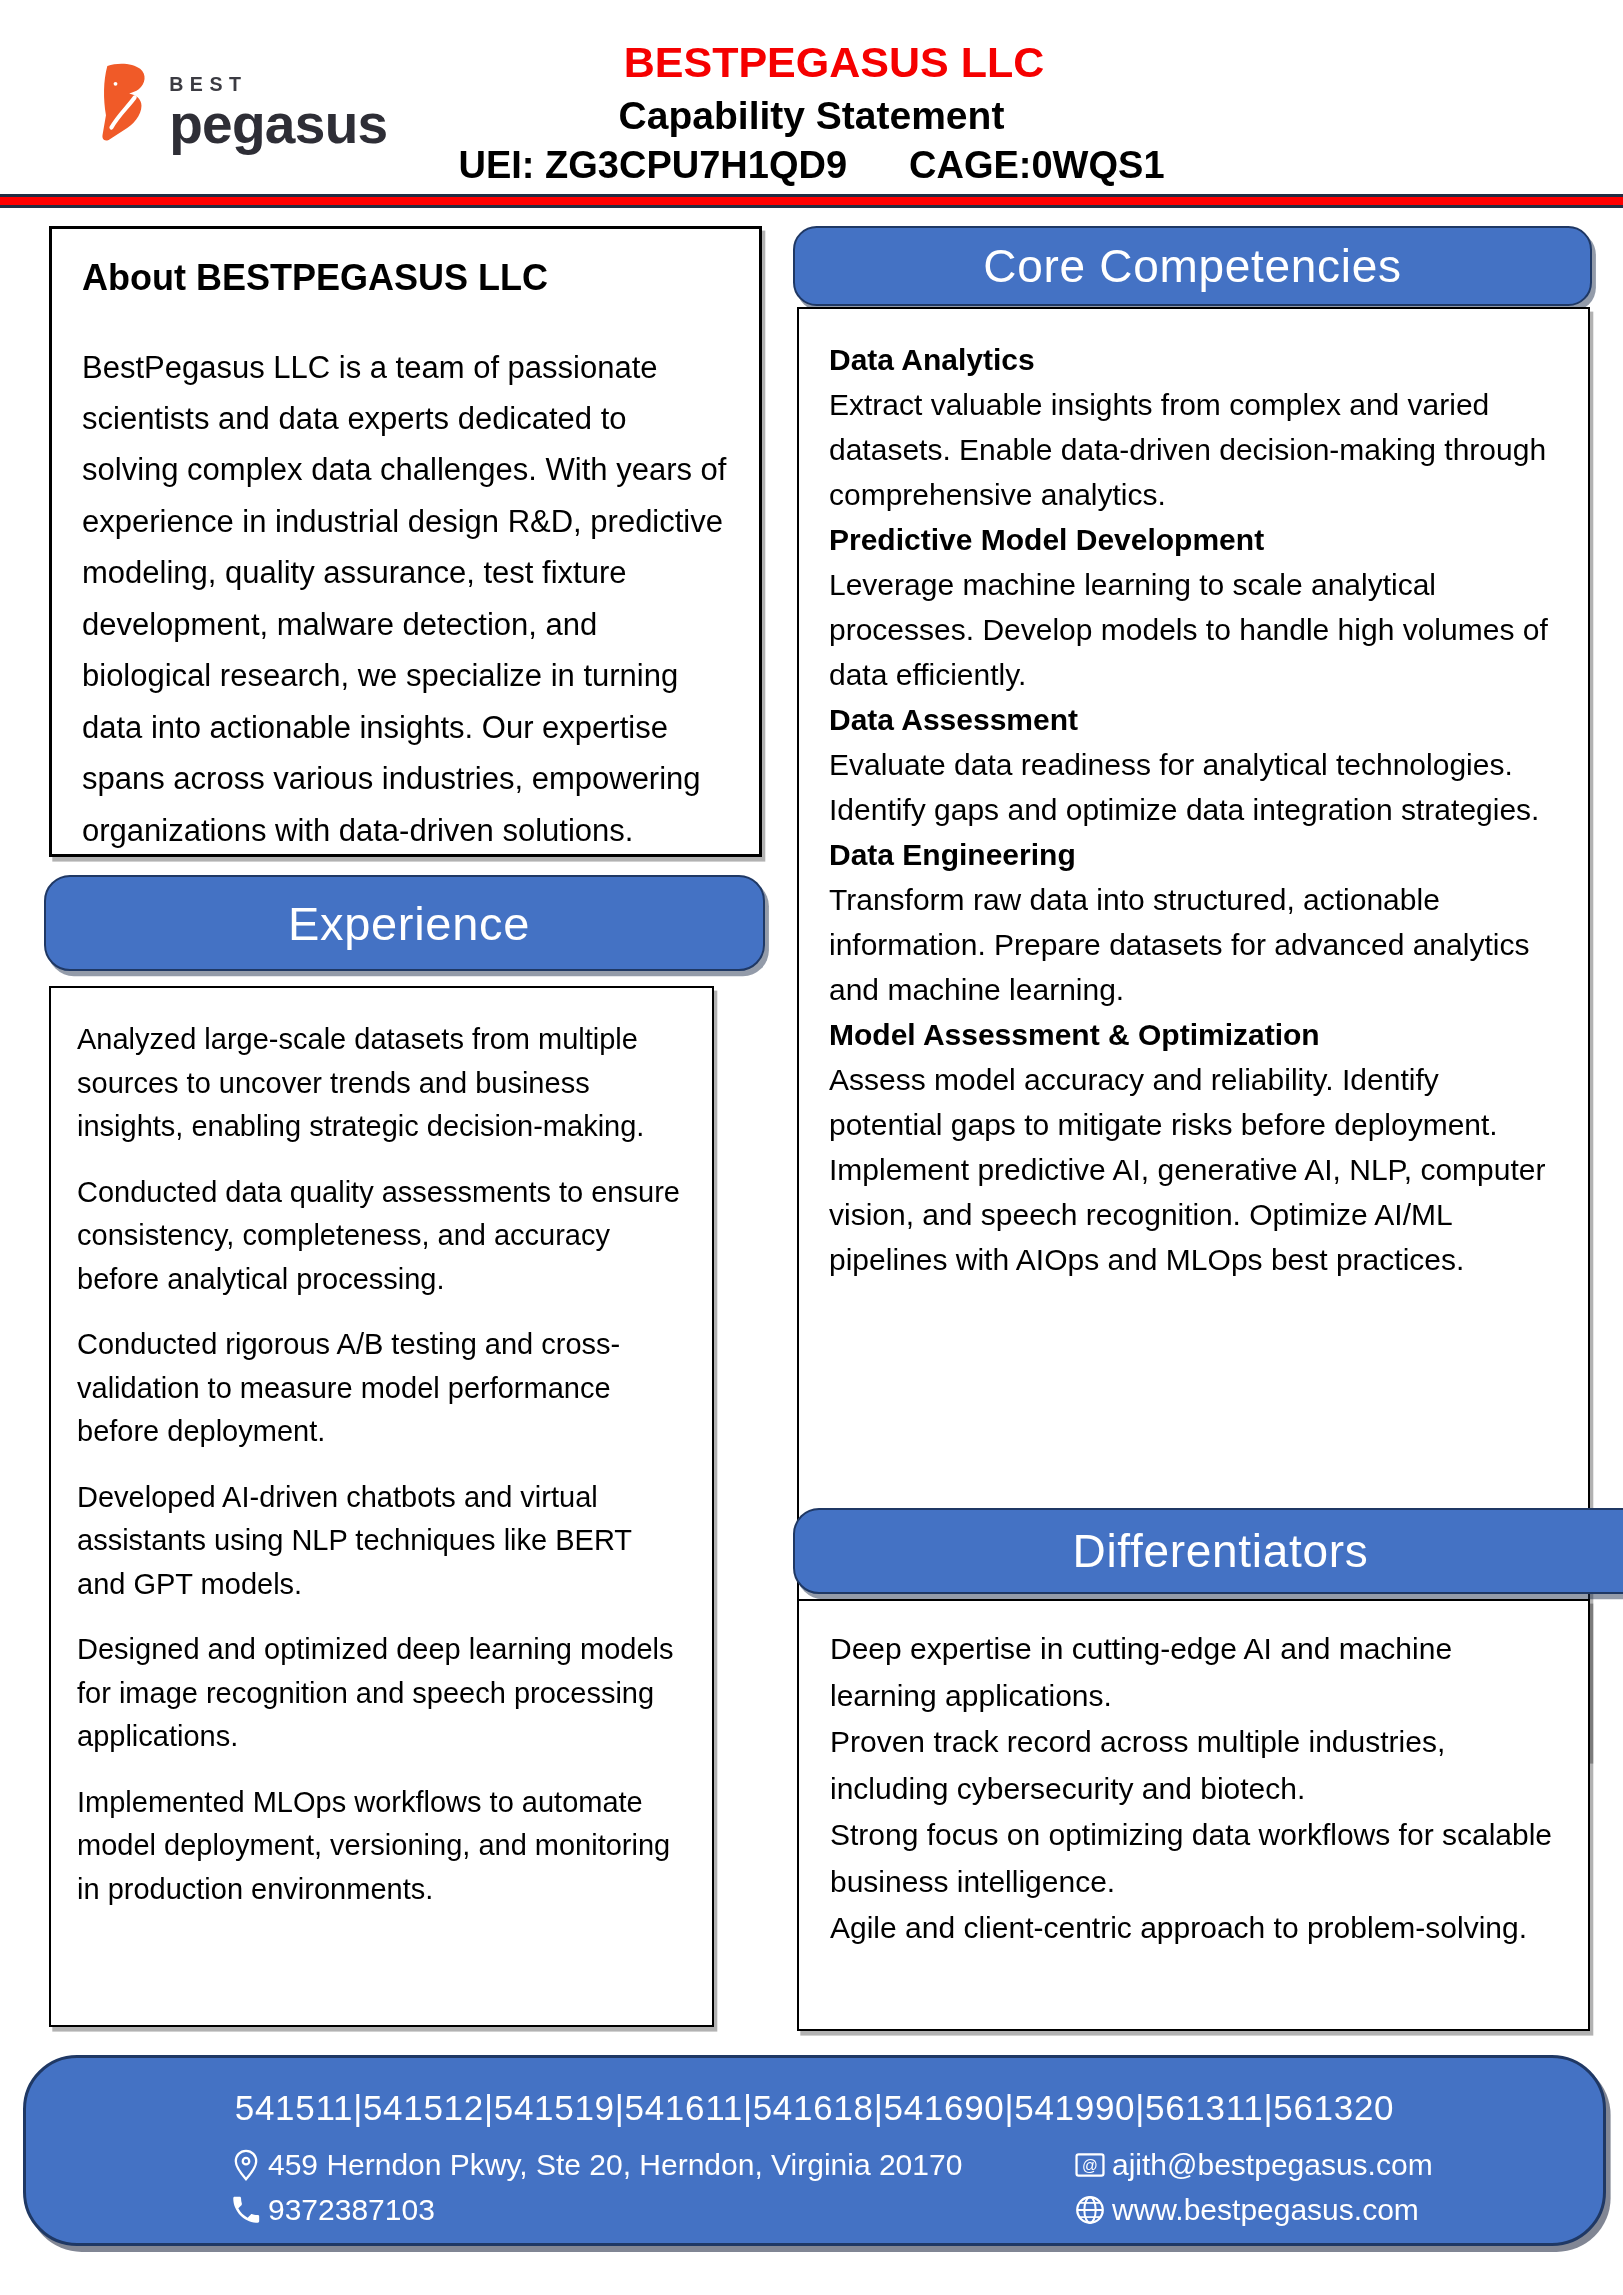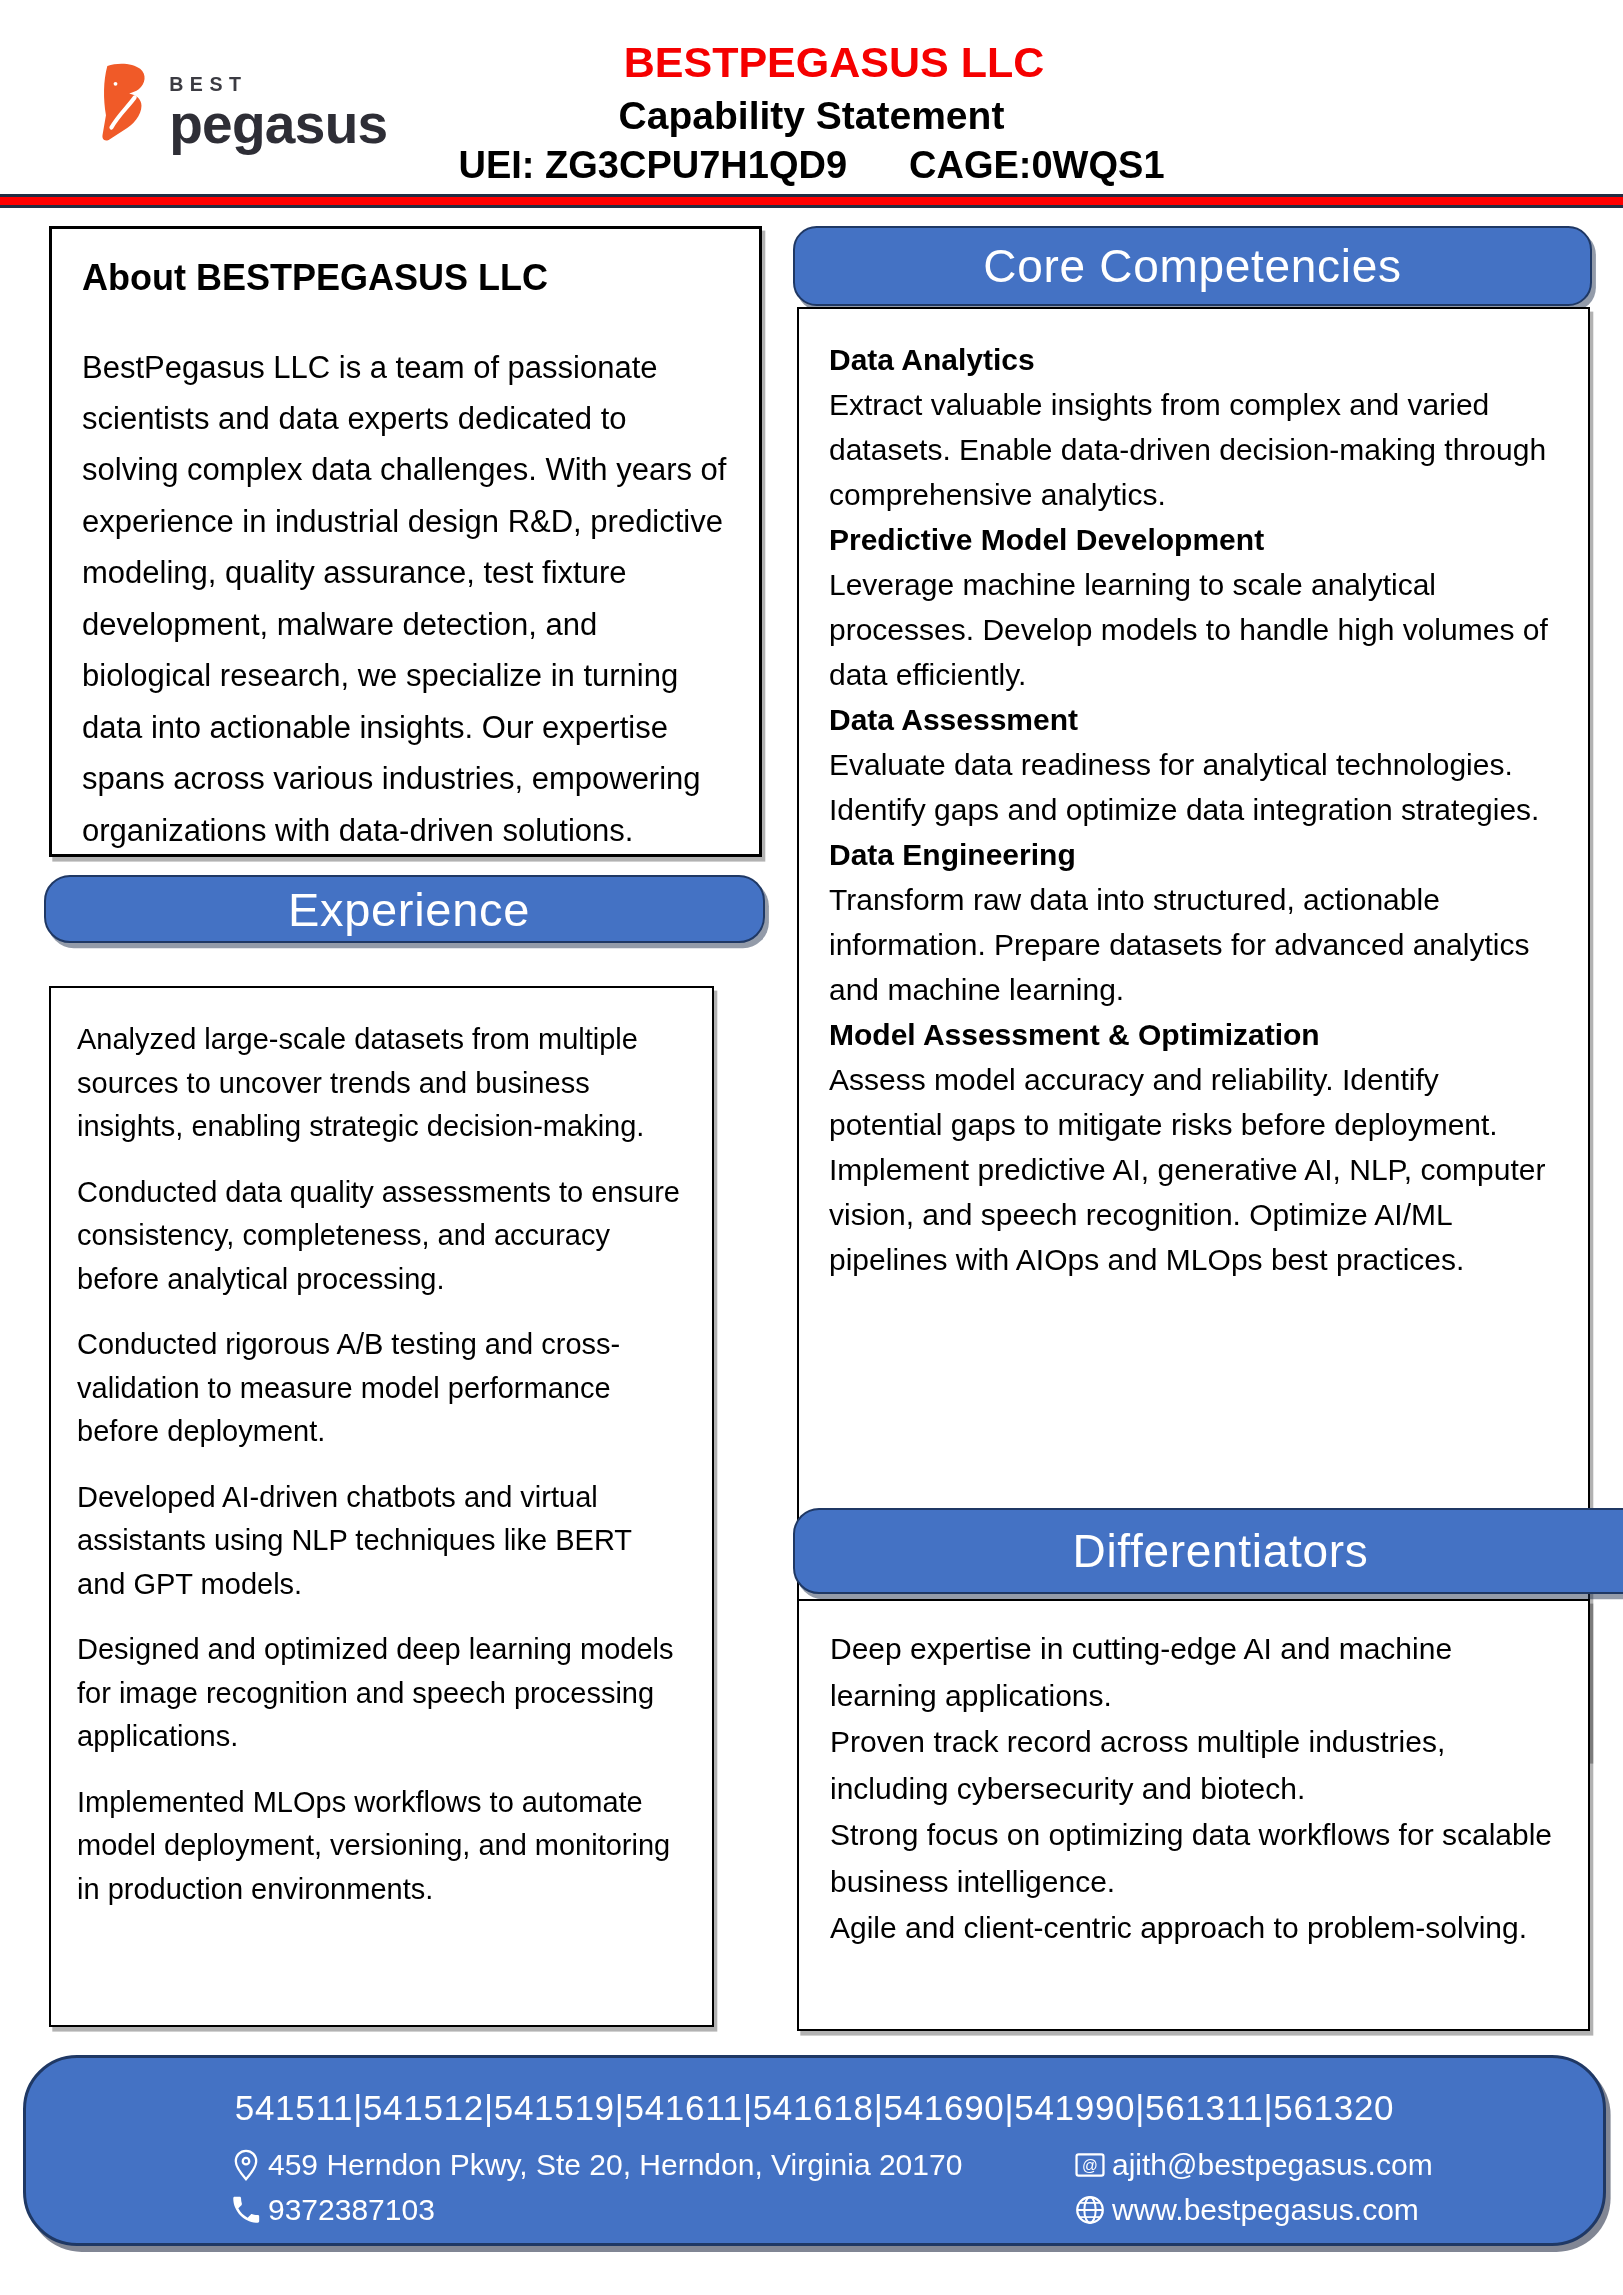--- a/index.html
+++ b/index.html
@@ -30,21 +30,21 @@
   .blue-header { position:absolute; background:#4472c4; border:2.6px solid #1f3864;
                  border-radius:26px; box-shadow:3.9px 5.2px 0 rgba(30,45,75,0.48);
                  display:flex; align-items:center; justify-content:center; }
   .blue-header span { color:#ffffff; font-size:47px; font-weight:300; letter-spacing:0.7px; }
 
   
   .about-box { left:49px; top:226px; width:713px; height:631px; border-width:3.3px; padding:27.5px 30px; }
   .about-title { font-size:36px; font-weight:700; }
   .about-body { margin-top:43px; font-size:31px; line-height:1.66; }
 
-  .exp-header { left:44px; top:875px; width:721px; height:68px;padding-left:9px; }
+  .exp-header { left:44px; top:875px; width:721px; height:96px;padding-left:9px; }
   .exp-box { left:49px; top:986px; width:665px; height:1041px; padding:30px 26px; }
   .exp-box p { font-size:29px; line-height:1.5; margin-bottom:22px; }
 
   
   .core-header { left:793px; top:226px; width:799px; height:80px; border-radius:23.6px; }
   .core-header span { font-size:46px; }
   .core-box { left:797px; top:307px; width:793px; height:1452px; border-width:2px; padding:27.5px 30px; }
   .core-box .item-heading { font-size:30px; font-weight:700; line-height:1.5; }
   .core-box .item-text { font-size:30px; line-height:1.5; }
 

